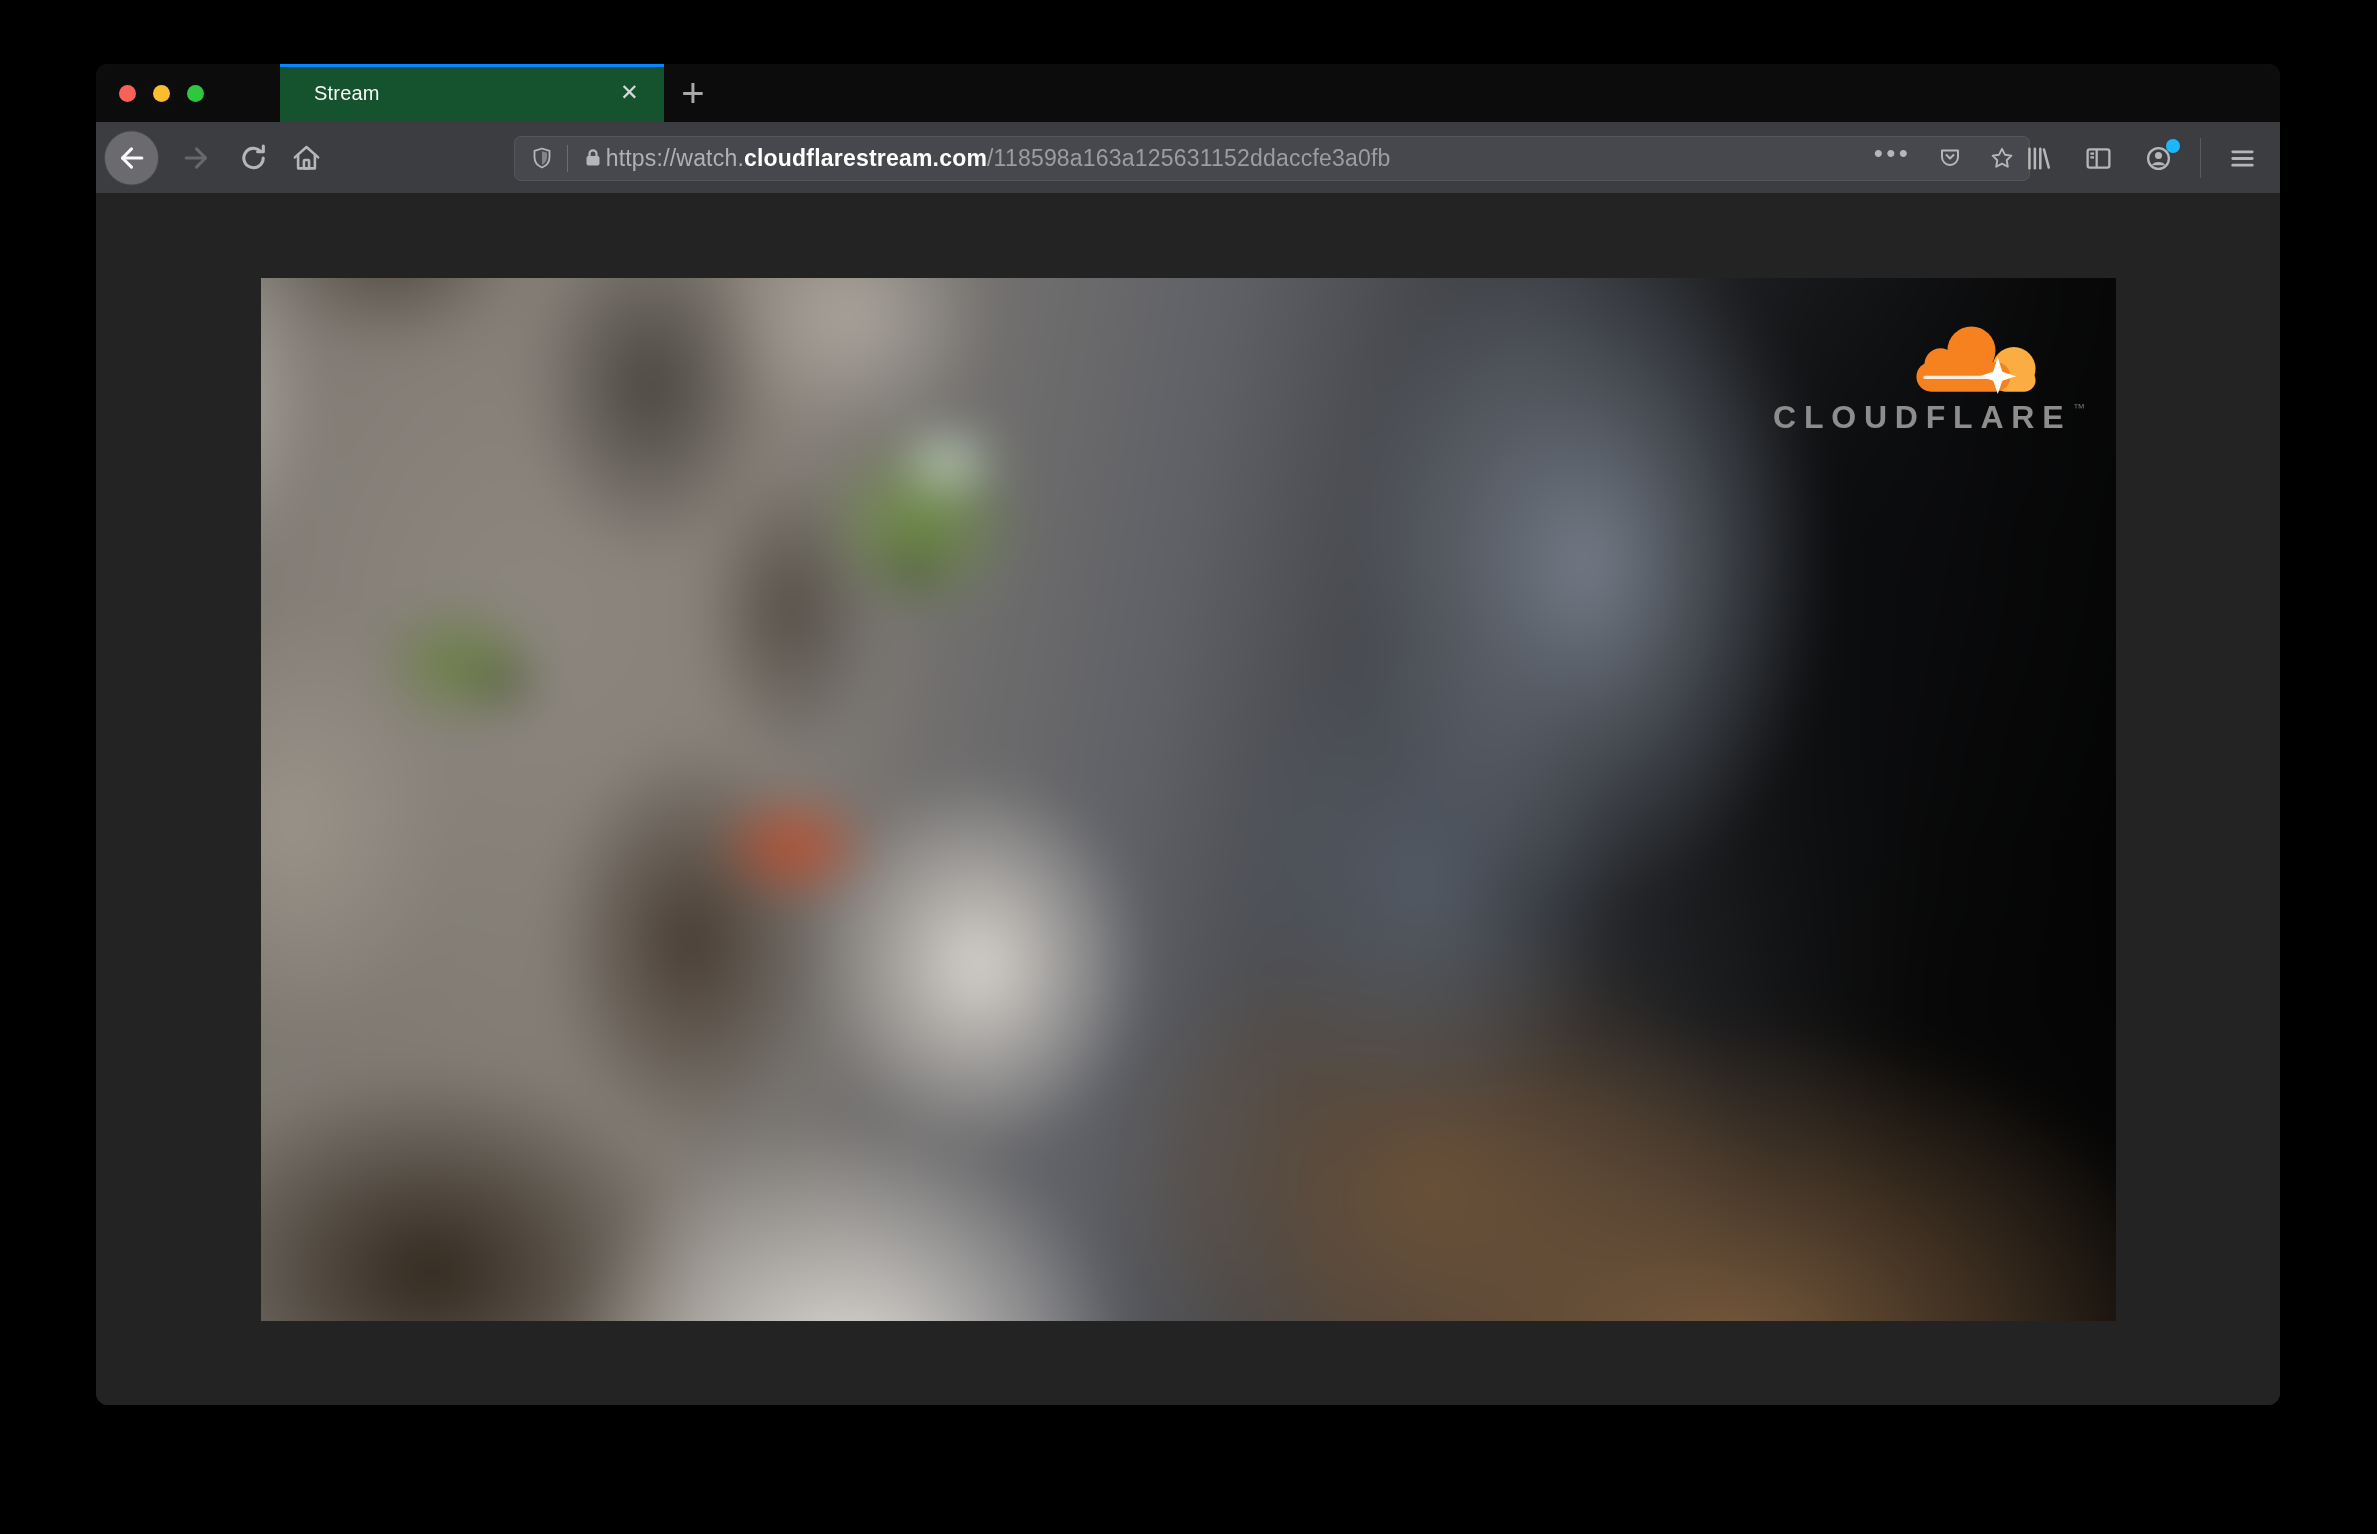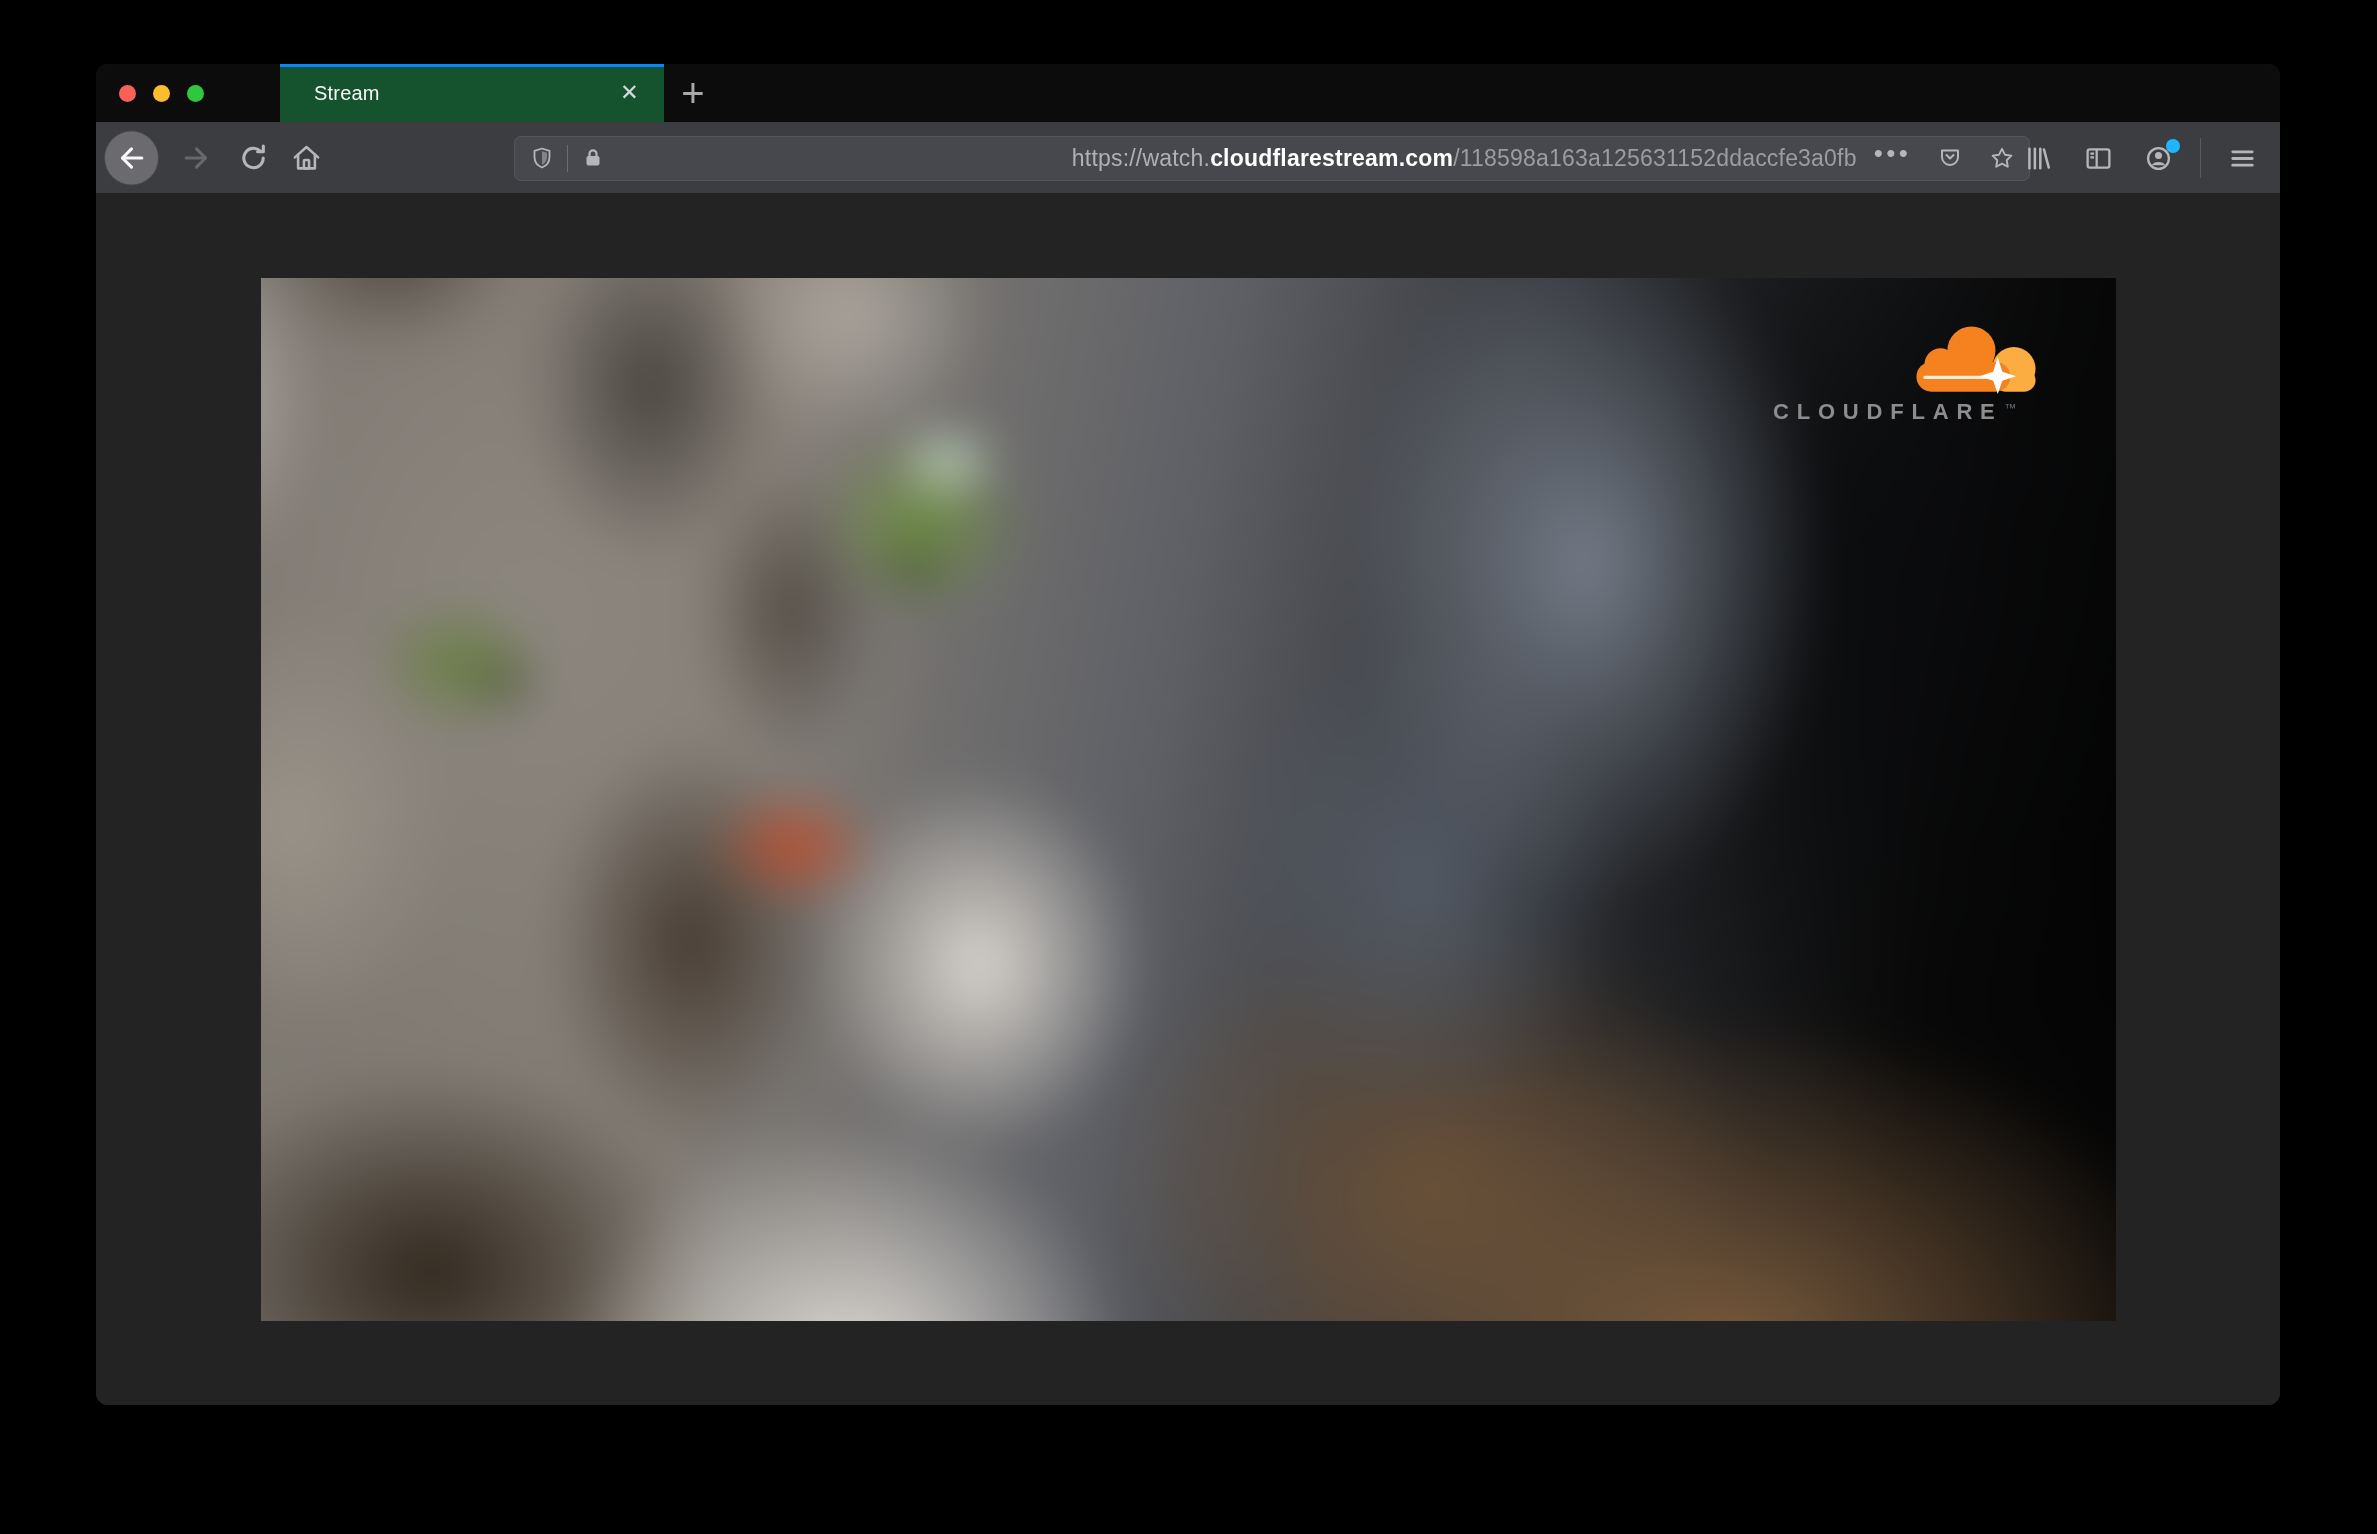--- a/index.html
+++ b/index.html
@@ -58,21 +58,21 @@
   .btn-home    { left:184px; }
 
   .urlbar {
     position:absolute; left:418px; top:13.8px; width:1516px; height:45px;
     background:#47484d; border-radius:6.9px; border:0.9px solid #55565b;
     display:flex; align-items:center; padding:0 13.8px;
   }
   .urlbar .ico { width:26px; height:26px; color:#b6b6b8; flex:none; display:flex; align-items:center; justify-content:center; }
   .urlbar .ico svg { width:24px; height:24px; display:block; }
   .vsep { width:0.9px; height:27.6px; background:#6d6d71; margin:0 12px; flex:none; }
-  .url-text { flex:1; font-size:23px; white-space:nowrap; overflow:hidden; letter-spacing:0.2px;text-align:right; }
+  .url-text { flex:1; font-size:23px; white-space:nowrap; overflow:hidden; letter-spacing:0.2px; }
   .url-prefix { color:#b1b1b3; }
   .url-domain { color:#ffffff; font-weight:bold; }
   .url-path   { color:#9d9da0; }
   .page-actions { display:flex; align-items:center; gap:26px; flex:none; margin-left:17px; }
   .page-actions .ico { color:#b6b6b8; }
   .dots { letter-spacing:3.4px; font-size:26px; color:#b6b6b8; line-height:0; padding-bottom:10.3px; }
 
   .right-cluster { position:absolute; right:13.8px; top:0; height:72px; display:flex; align-items:center; gap:12px; }
   .tool-btn { width:48px; height:48px; display:flex; align-items:center; justify-content:center; color:#b6b6b8; position:relative; border-radius:5.2px; }
   .tool-btn svg { width:29px; height:29px; display:block; }
@@ -117,21 +117,21 @@
       radial-gradient(448px 371px at 62.0% 82.0%, rgba(110,82,54,.85), rgba(110,82,54,0) 74%),
       radial-gradient(448px 603px at 83.0% 30.0%, rgba(10,11,13,.9),  rgba(10,11,13,0) 80%),
       radial-gradient(655px 819px at 103% 45.0%,  rgba(2,2,2,.97),    rgba(2,2,2,0) 82%),
       linear-gradient(100deg, #7b766f 0%, #837d75 28%, #5e6066 48%, #2c2e32 66%, #0a0a0a 85%, #050505 100%);
   }
 
   
   .cf-logo { position:absolute; right:50px; top:45px; width:293px; display:flex; flex-direction:column; align-items:flex-start; filter:blur(0.5px); }
   .cf-cloud { width:138px; height:71px; margin-left:134px; }
   .cf-word { display:flex; align-items:flex-start; margin-top:5.2px; }
-  .cf-text { font-size:22px; font-weight:bold; letter-spacing:7.8px; color:#8d8d8d; }
+  .cf-text { font-size:32px; font-weight:bold; letter-spacing:7.8px; color:#8d8d8d; }
   .cf-mark { font-size:12px; color:#6f6f6f; margin-top:1.7px; margin-left:1.7px; }
 </style>
 </head>
 <body>
 
 <div class="window">
 
   <div class="tabbar">
     <div class="traffic">
       <div class="light red"></div>

